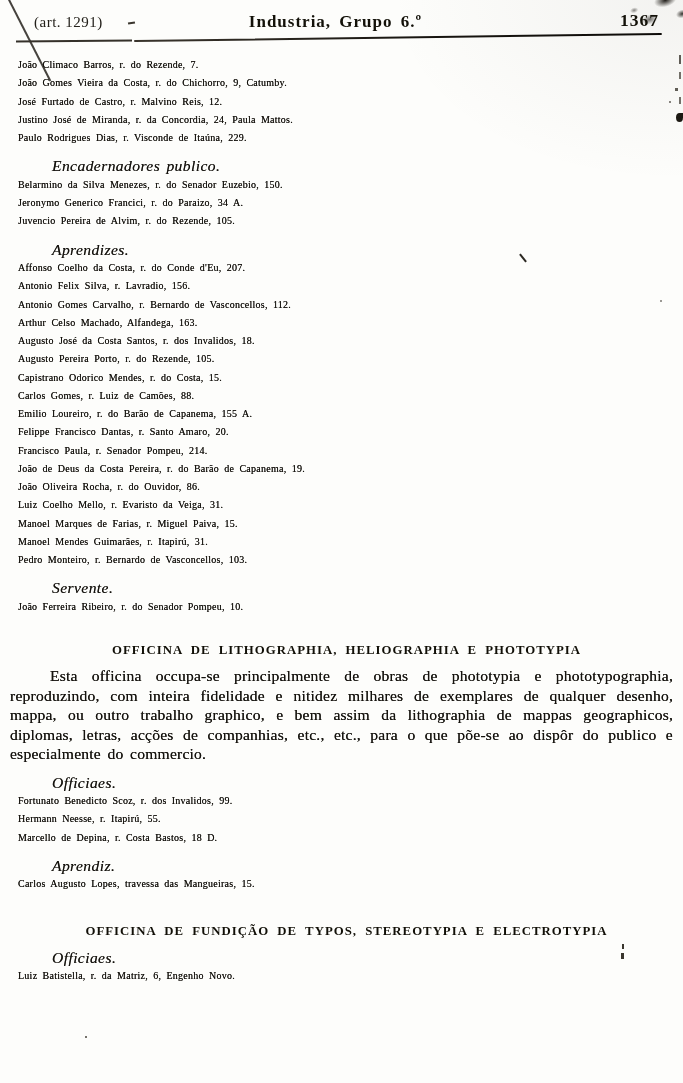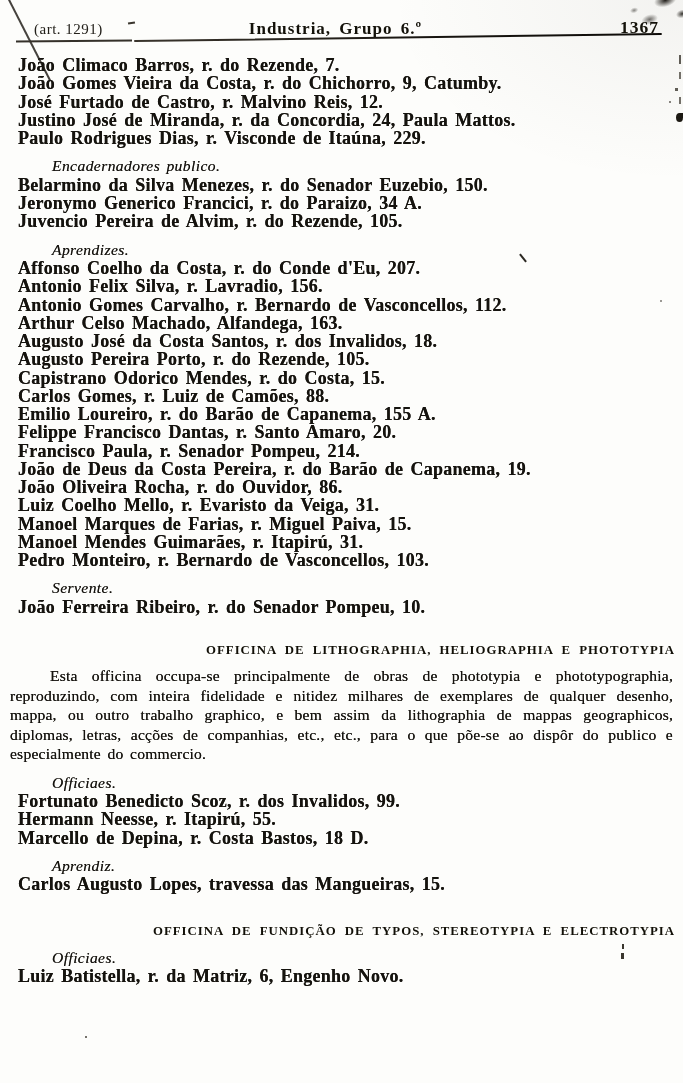--- a/index.html
+++ b/index.html
@@ -19,21 +19,20 @@
     color: #15130e;
   }
 
   
   .hdr {
     position: absolute;
     top: 12px;
     left: 0;
     right: 0;
     height: 24px;
-    margin-top: 7px;
   }
   .hdr-left {
     position: absolute;
     left: 34px;
     top: 2px;
     font-size: 15px;
     letter-spacing: 0.5px;
     color: #23201a;
   }
   .hdr-center {
@@ -80,39 +79,38 @@
   }
 
   
   main.content {
     position: absolute;
     top: 56px;
     left: 18px;
     right: 8px;
   }
   .entry {
-    font-size: 18px;
+    font-size: 10px;
     line-height: 18.25px;
     white-space: nowrap;
     letter-spacing: 0.25px;
     word-spacing: 2.5px;
     text-shadow: 0 0 0.45px rgba(15, 12, 8, 0.85);
-    font-weight: bold;
   }
   .subheading {
     font-style: italic;
     font-size: 15.6px;
     line-height: 18.5px;
     margin: 10px 0 0 34px;
     letter-spacing: 0.4px;
     word-spacing: 2px;
     text-shadow: 0 0 0.4px rgba(15, 12, 8, 0.7);
   }
   .heading {
-    text-align: right;
+    text-align: center;
     font-weight: bold;
     font-size: 12.8px;
     line-height: 16px;
     letter-spacing: 1px;
     word-spacing: 4px;
     margin: 26px 0 8px 0;
     color: #121008;
   }
   .heading.h-2 {
     margin-top: 29px;

